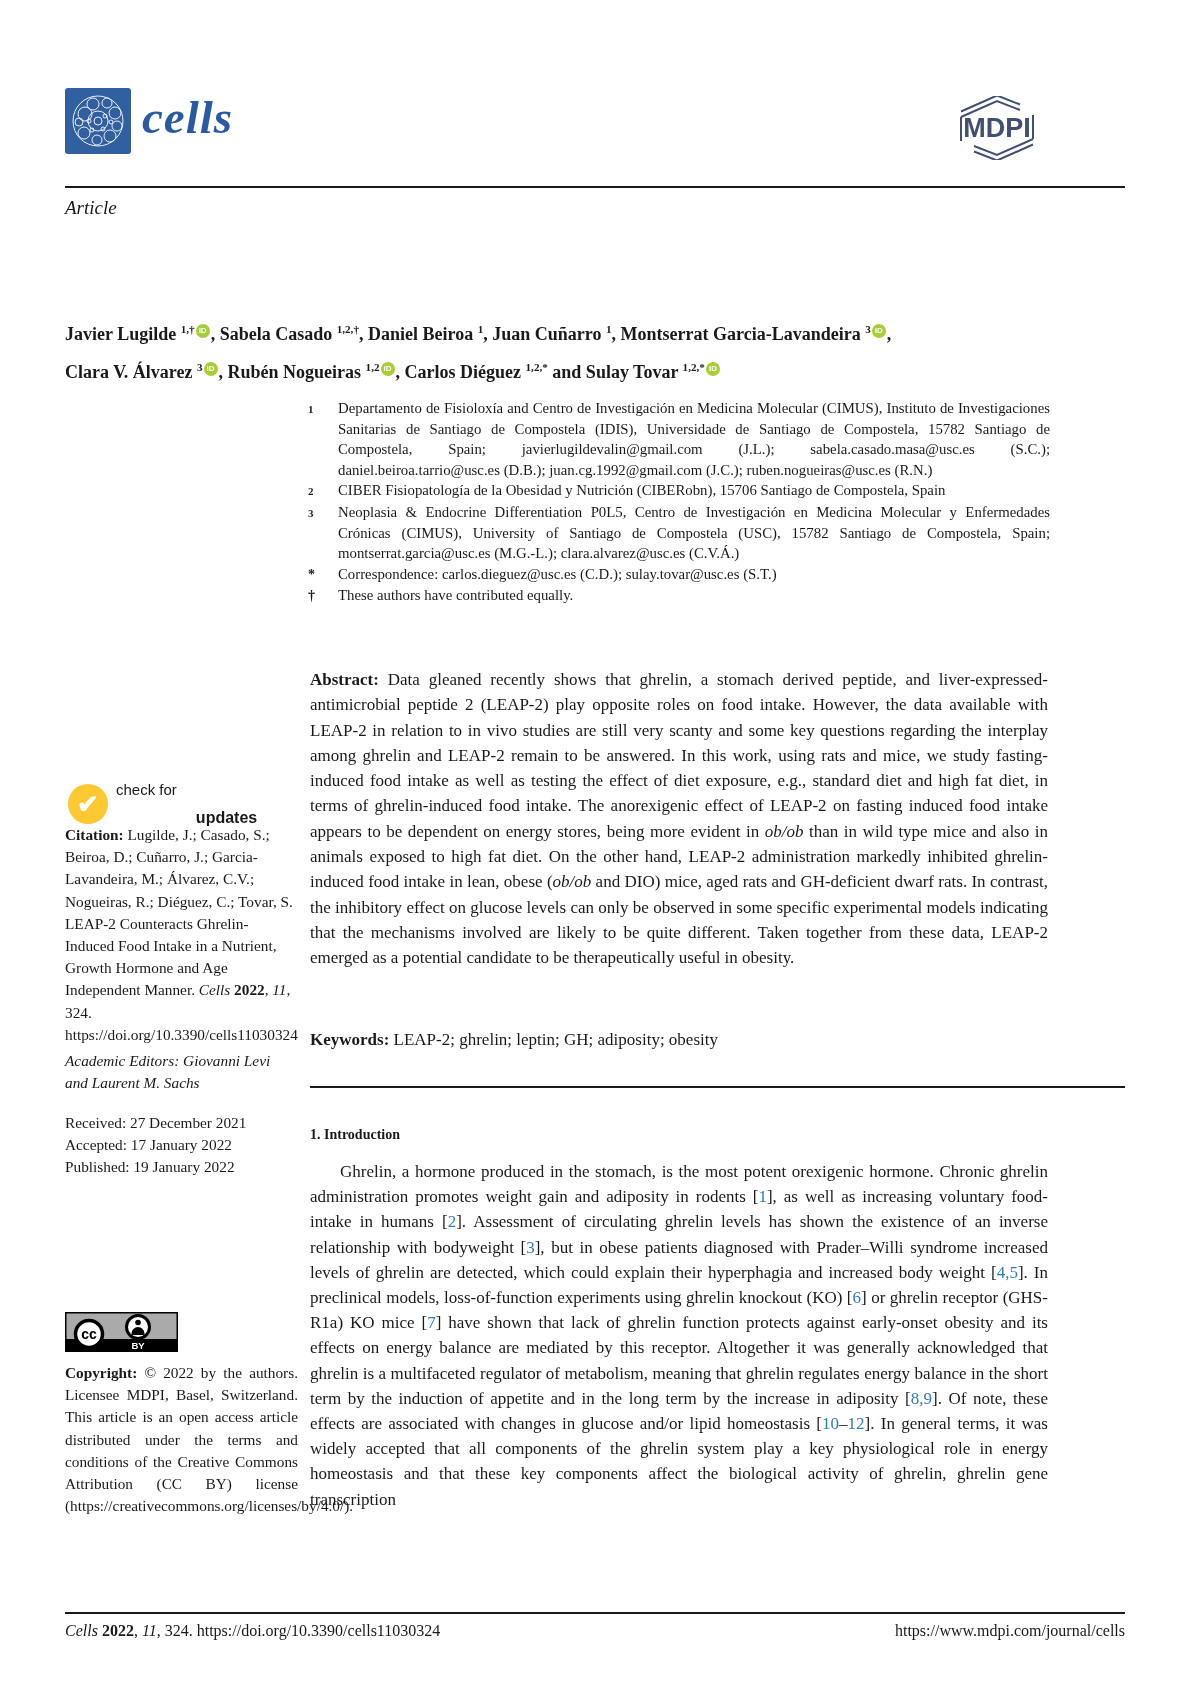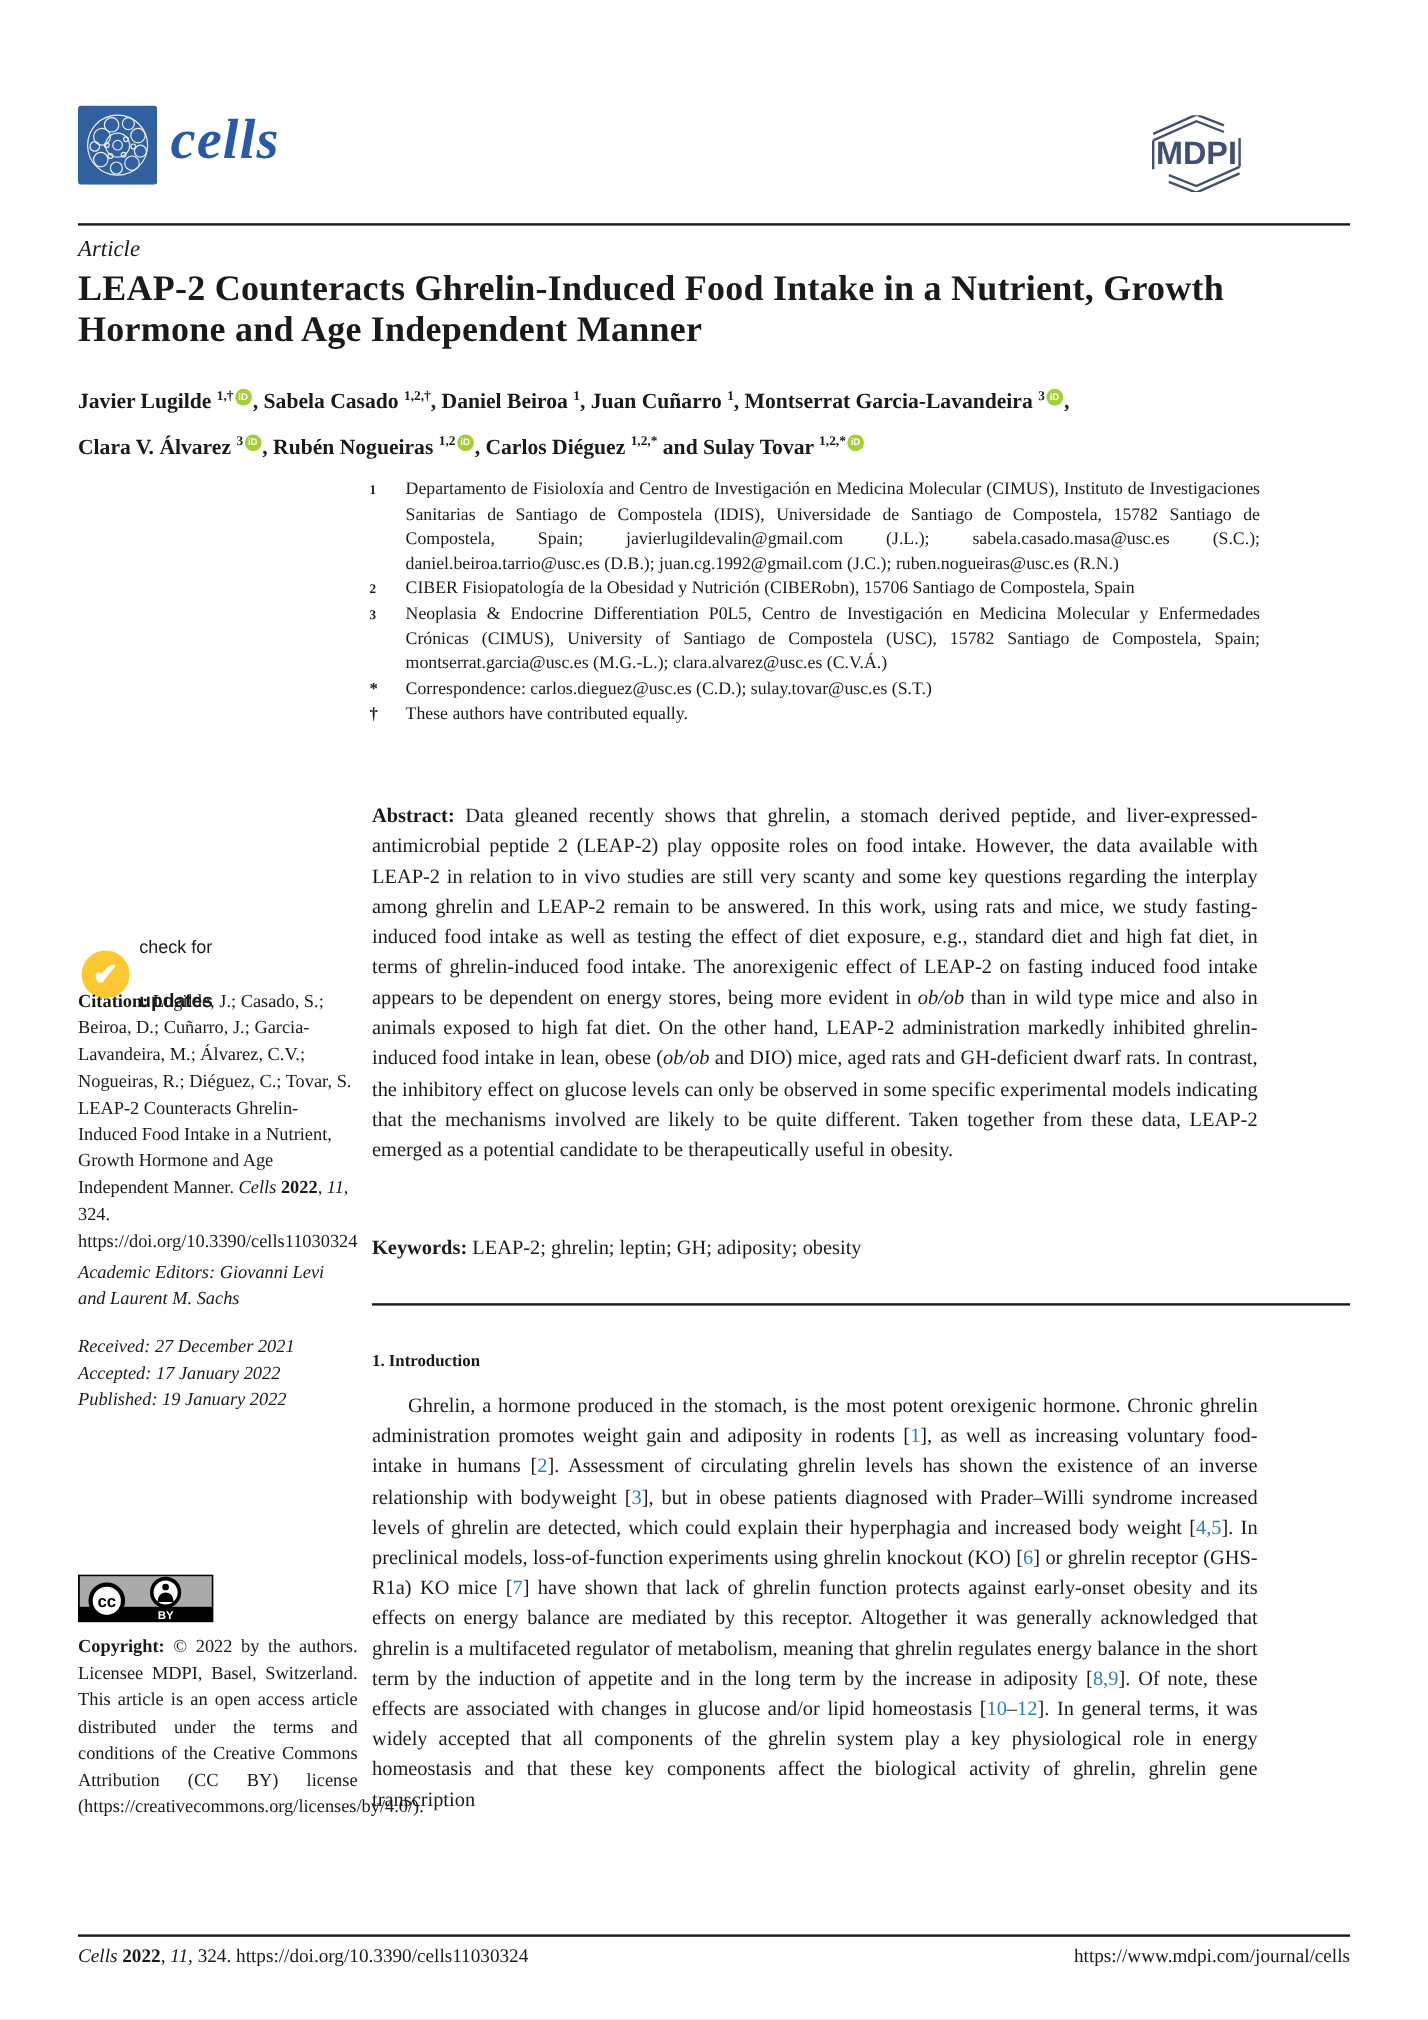--- a/index.html
+++ b/index.html
@@ -33,26 +33,26 @@
   
   .abstract{left:310px;top:667px;width:738px;font-size:17px;line-height:25.3px;text-align:justify;}
   .keywords{left:310px;top:1030px;width:738px;font-size:17px;}
   .divider{left:310px;top:1086px;width:815px;height:1.5px;background:#1a1a1a;}
   .intro-heading{left:310px;top:1127px;font-size:14px;font-weight:700;}
   .intro-para{left:310px;top:1159px;width:738px;font-size:17px;line-height:25.2px;text-align:justify;text-indent:30px;}
   
   .badge{left:68px;top:781px;display:flex;align-items:center;cursor:pointer;}
   .badge-circle{width:40px;height:40px;border-radius:50%;background:#fdc832;color:#fff;
     font-size:26px;font-weight:700;text-align:center;line-height:40px;font-family:"Liberation Sans",sans-serif;}
-  .badge-text{margin-left:8px;font-family:"Liberation Sans",sans-serif;font-size:15px;line-height:17px;color:#1a1a1a;display:flex;flex-direction:column;}
+  .badge-text{margin-left:8px;font-family:"Liberation Sans",sans-serif;font-size:15px;line-height:17px;color:#1a1a1a;display:flex;flex-direction:row;gap:19px;}
   .badge-text .bold{font-weight:700;font-size:16px;margin-top:28px;}
   .side{width:230px;font-size:15.3px;line-height:22.2px;}
   .citation{left:65px;top:824px;}
   .editors{left:65px;top:1050px;font-style:italic;}
-  .dates{left:65px;top:1112px;font-style:italic;}
+  .dates{left:65px;top:1112px;}
   .pubnote{left:65px;top:1192px;text-align:justify;width:233px;}
   .cc-badge{left:65px;top:1312px;width:95px;height:40px;}
   .copyright{left:65px;top:1362px;text-align:justify;width:233px;}
   
   .footer-rule{left:65px;top:1612px;width:1060px;}
   .footer-left{left:65px;top:1622px;font-size:16px;}
   .footer-right{right:65px;top:1622px;font-size:16px;}
 </style>
 </head>
 <body>
@@ -95,21 +95,20 @@
         <path d="M83 43 L47 59 L24 50"></path>
         <path d="M83 48.5 L47 64.5 L24 55.5"></path>
       </g>
       <text x="47" y="41" text-anchor="middle" font-family="Liberation Sans, sans-serif" font-size="27" font-weight="bold" fill="#404f72">MDPI</text>
     </svg>
   </div>
 
   <div class="abs rule header-rule"></div>
 
   <div class="abs article-label">Article</div>
-  <h1 class="abs title" style="margin:0;">LEAP-2 Counteracts Ghrelin-Induced Food Intake in a Nutrient, Growth Hormone and Age Independent Manner</h1>
   <div class="abs authors"><span>Javier Lugilde </span><span class="seg-sup">1,†</span><span class="seg-orcid">iD</span><span>, Sabela Casado </span><span class="seg-sup">1,2,†</span><span>, Daniel Beiroa </span><span class="seg-sup">1</span><span>, Juan Cuñarro </span><span class="seg-sup">1</span><span>, Montserrat Garcia-Lavandeira </span><span class="seg-sup">3</span><span class="seg-orcid">iD</span><span>,</span><br><span>Clara V. Álvarez </span><span class="seg-sup">3</span><span class="seg-orcid">iD</span><span>, Rubén Nogueiras </span><span class="seg-sup">1,2</span><span class="seg-orcid">iD</span><span>, Carlos Diéguez </span><span class="seg-sup">1,2,*</span><span> and Sulay Tovar </span><span class="seg-sup">1,2,*</span><span class="seg-orcid">iD</span></div>
 
   <div class="abs affiliations">
     <div class="aff-row">
       <span class="aff-label">1</span>
       <span class="aff-text">Departamento de Fisioloxía and Centro de Investigación en Medicina Molecular (CIMUS), Instituto de Investigaciones Sanitarias de Santiago de Compostela (IDIS), Universidade de Santiago de Compostela, 15782 Santiago de Compostela, Spain; javierlugildevalin@gmail.com (J.L.); sabela.casado.masa@usc.es (S.C.); daniel.beiroa.tarrio@usc.es (D.B.); juan.cg.1992@gmail.com (J.C.); ruben.nogueiras@usc.es (R.N.)</span>
     </div>
     <div class="aff-row">
       <span class="aff-label">2</span>
       <span class="aff-text">CIBER Fisiopatología de la Obesidad y Nutrición (CIBERobn), 15706 Santiago de Compostela, Spain</span>

